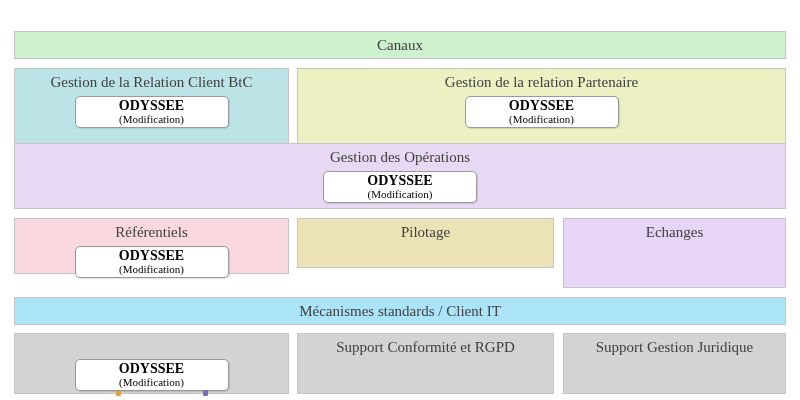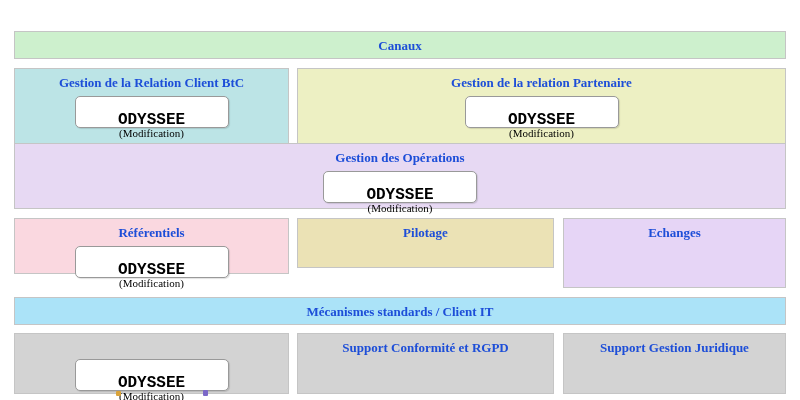--- a/index.html
+++ b/index.html
@@ -9,48 +9,47 @@
     font-family:"Liberation Serif", serif;
     color:#000;
   }
   .block{
     position:absolute;
     box-sizing:border-box;
     border:1px solid #c5c5c5;
     text-align:center;
   }
   .block .title{
-    font-weight:bold;
-    font-size:13px;
+    font-weight:normal;
+    font-size:15px;
     line-height:19px;
     padding-top:4px;
-    color:#1d4ed8;
+    color:#404040;
   }
   .bar{display:flex;align-items:center;justify-content:center;}
   .bar .title{padding-top:0;}
   .app-box{
     position:absolute;
     left:50%;
     transform:translateX(-50%);
     top:27px;
     width:154px;
     height:32px;
     box-sizing:border-box;
     background:#ffffff;
     border:1px solid #999999;
     border-radius:5px;
     box-shadow:1px 1px 1px rgba(0,0,0,0.12);
     text-align:center;
   }
   .app-box .app-name{
     font-weight:bold;
-    font-size:16px;
+    font-size:14px;
     line-height:14px;
-    padding-top:16px;
-    font-family:Liberation Mono, monospace;
+    padding-top:2px;
   }
   .app-box .app-detail{
     font-size:11px;
     line-height:12px;
   }
   
   .c-green  {background:#cdf0cd;}
   .c-teal   {background:#bce4e6;}
   .c-yellow {background:#edf0c3;}
   .c-lav    {background:#e7d9f3;}

